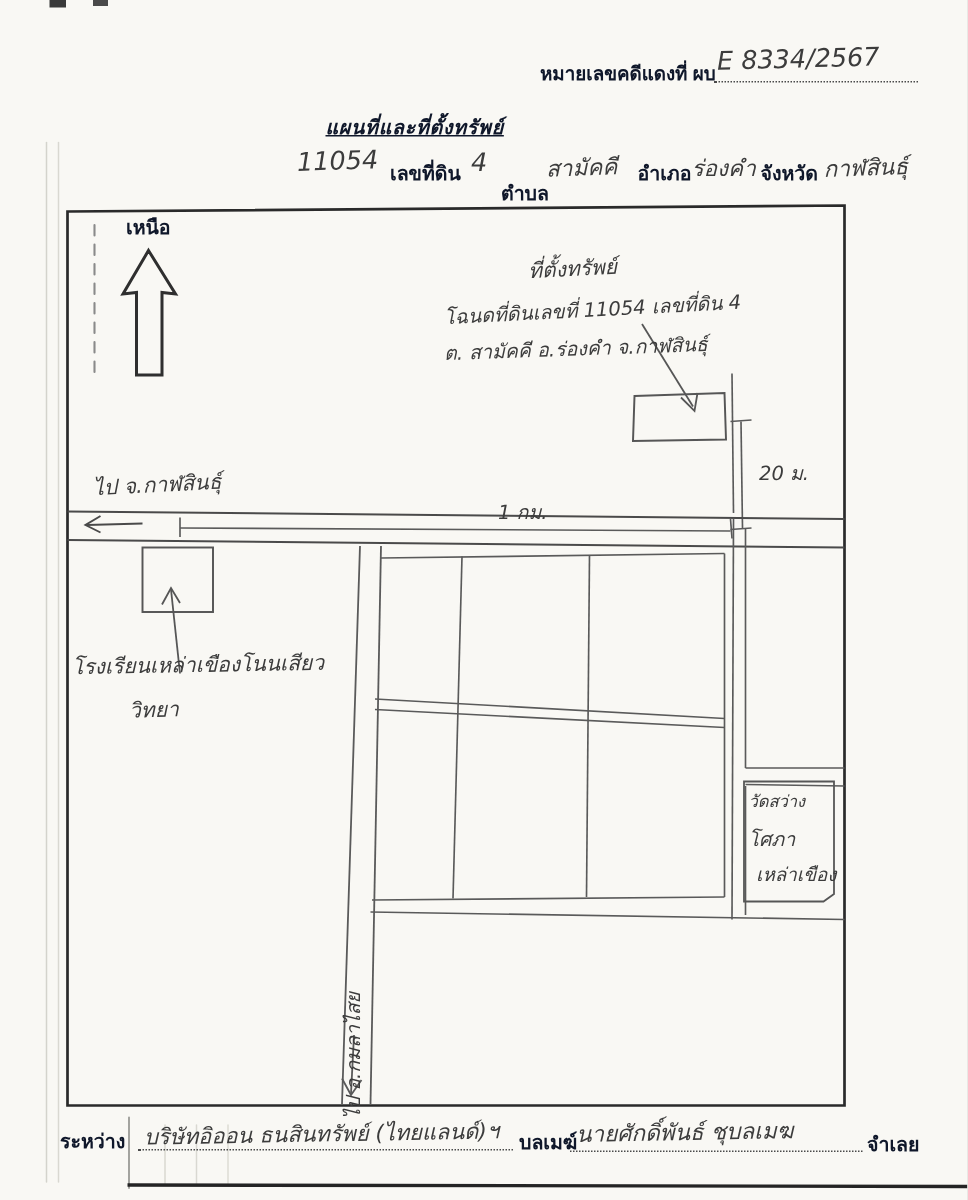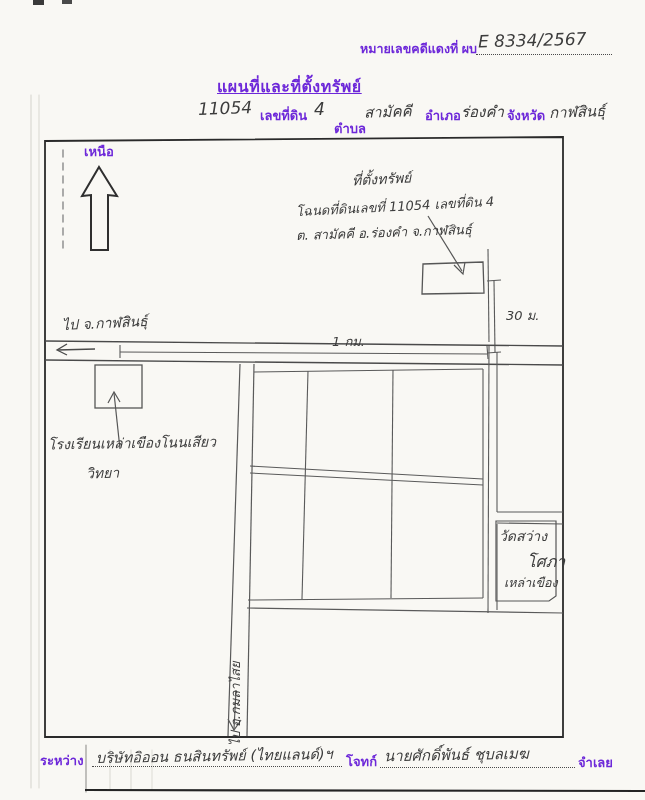--- a/index.html
+++ b/index.html
@@ -1,24 +1,24 @@
 <!DOCTYPE html>
 <html><head>
 <meta charset="utf-8">
 <style>
   html,body{margin:0;padding:0;background:#dcdcd8;}
   .page{position:relative;width:645px;height:800px;background:#f9f8f4;overflow:hidden;
         font-family:"Liberation Sans",sans-serif;}
   .abs{position:absolute;white-space:nowrap;}
-  .printed{position:absolute;white-space:nowrap;font-weight:bold;color:#6d28d9;
+  .printed{position:absolute;white-space:nowrap;font-weight:bold;color:#0f172a;
            font-size:13px;font-family:"Liberation Sans",sans-serif;}
   .hw{position:absolute;white-space:nowrap;font-family:"DejaVu Sans",sans-serif;
       font-style:italic;color:#3c3c3c;font-size:14px;}
   .dotted{position:absolute;height:0;border-bottom:1.6px dotted #4a4a4a;}
-  .title{font-size:16px;letter-spacing:.5px;text-decoration:underline;}
+  .title{font-size:13px;letter-spacing:.5px;text-decoration:underline;font-style:italic;}
   svg{position:absolute;left:0;top:0;}
   .vtext{transform:rotate(-90deg);transform-origin:center center;}
 </style>
 </head>
 <body>
 
 <div class="page">
 
   <svg width="645" height="800" viewBox="0 0 645 800">
 
@@ -127,32 +127,32 @@
   <div class="hw" style="left:549px;top:100px;font-size:15px;transform:rotate(-2deg);">กาฬสินธุ์</div>
 
   <div class="printed" style="left:84px;top:141px;">เหนือ</div>
 
   <div class="hw" style="left:352px;top:168px;transform:rotate(-3deg);">ที่ตั้งทรัพย์</div>
   <div class="hw" style="left:296px;top:196px;font-size:13px;transform:rotate(-3deg);">โฉนดที่ดินเลขที่ 11054 เลขที่ดิน 4</div>
   <div class="hw" style="left:296px;top:222px;font-size:13px;transform:rotate(-2deg);">ต. สามัคคี อ.ร่องคำ จ.กาฬสินธุ์</div>
 
   <div class="hw" style="left:62px;top:312px;transform:rotate(-3deg);">ไป จ.กาฬสินธุ์</div>
   <div class="hw" style="left:332px;top:331px;font-size:13px;">1 กม.</div>
-  <div class="hw" style="left:506px;top:305px;font-size:13px;">30 ม.</div>
+  <div class="hw" style="left:506px;top:305px;font-size:13px;">20 ม.</div>
 
   <div class="hw" style="left:48px;top:432px;transform:rotate(-1deg);">โรงเรียนเหล่าเขืองโนนเสียว</div>
   <div class="hw" style="left:86px;top:462px;transform:rotate(-2deg);">วิทยา</div>
 
-  <div class="hw" style="left:499px;top:525px;font-size:14px;">วัดสว่าง</div>
-  <div class="hw" style="left:499px;top:549px;font-size:16px;padding-left:28px;">โศภา</div>
+  <div class="hw" style="left:499px;top:525px;font-size:11px;">วัดสว่าง</div>
+  <div class="hw" style="left:499px;top:549px;font-size:13px;">โศภา</div>
   <div class="hw" style="left:504px;top:573px;font-size:12.5px;">เหล่าเขือง</div>
 
   <div class="hw vtext abs" style="left:178px;top:683px;width:110px;height:16px;font-size:13px;">ไป อ.กมลาไสย</div>
 
   <div class="printed" style="left:40px;top:750px;">ระหว่าง</div>
   <div class="dotted" style="left:92px;top:766px;width:250px;"></div>
   <div class="hw" style="left:96px;top:744px;font-size:14.5px;transform:rotate(-1deg);">บริษัทอิออน ธนสินทรัพย์ (ไทยแลนด์)ฯ</div>
-  <div class="printed" style="left:346px;top:751px;">โจทก์</div>
+  <div class="printed" style="left:346px;top:751px;">บลเมฆ์</div>
   <div class="dotted" style="left:380px;top:767px;width:195px;"></div>
   <div class="hw" style="left:384px;top:743px;font-size:15px;transform:rotate(-1deg);">นายศักดิ์พันธ์ ชุบลเมฆ</div>
   <div class="printed" style="left:578px;top:752px;">จำเลย</div>
 
 </div>
 
 </body></html>

